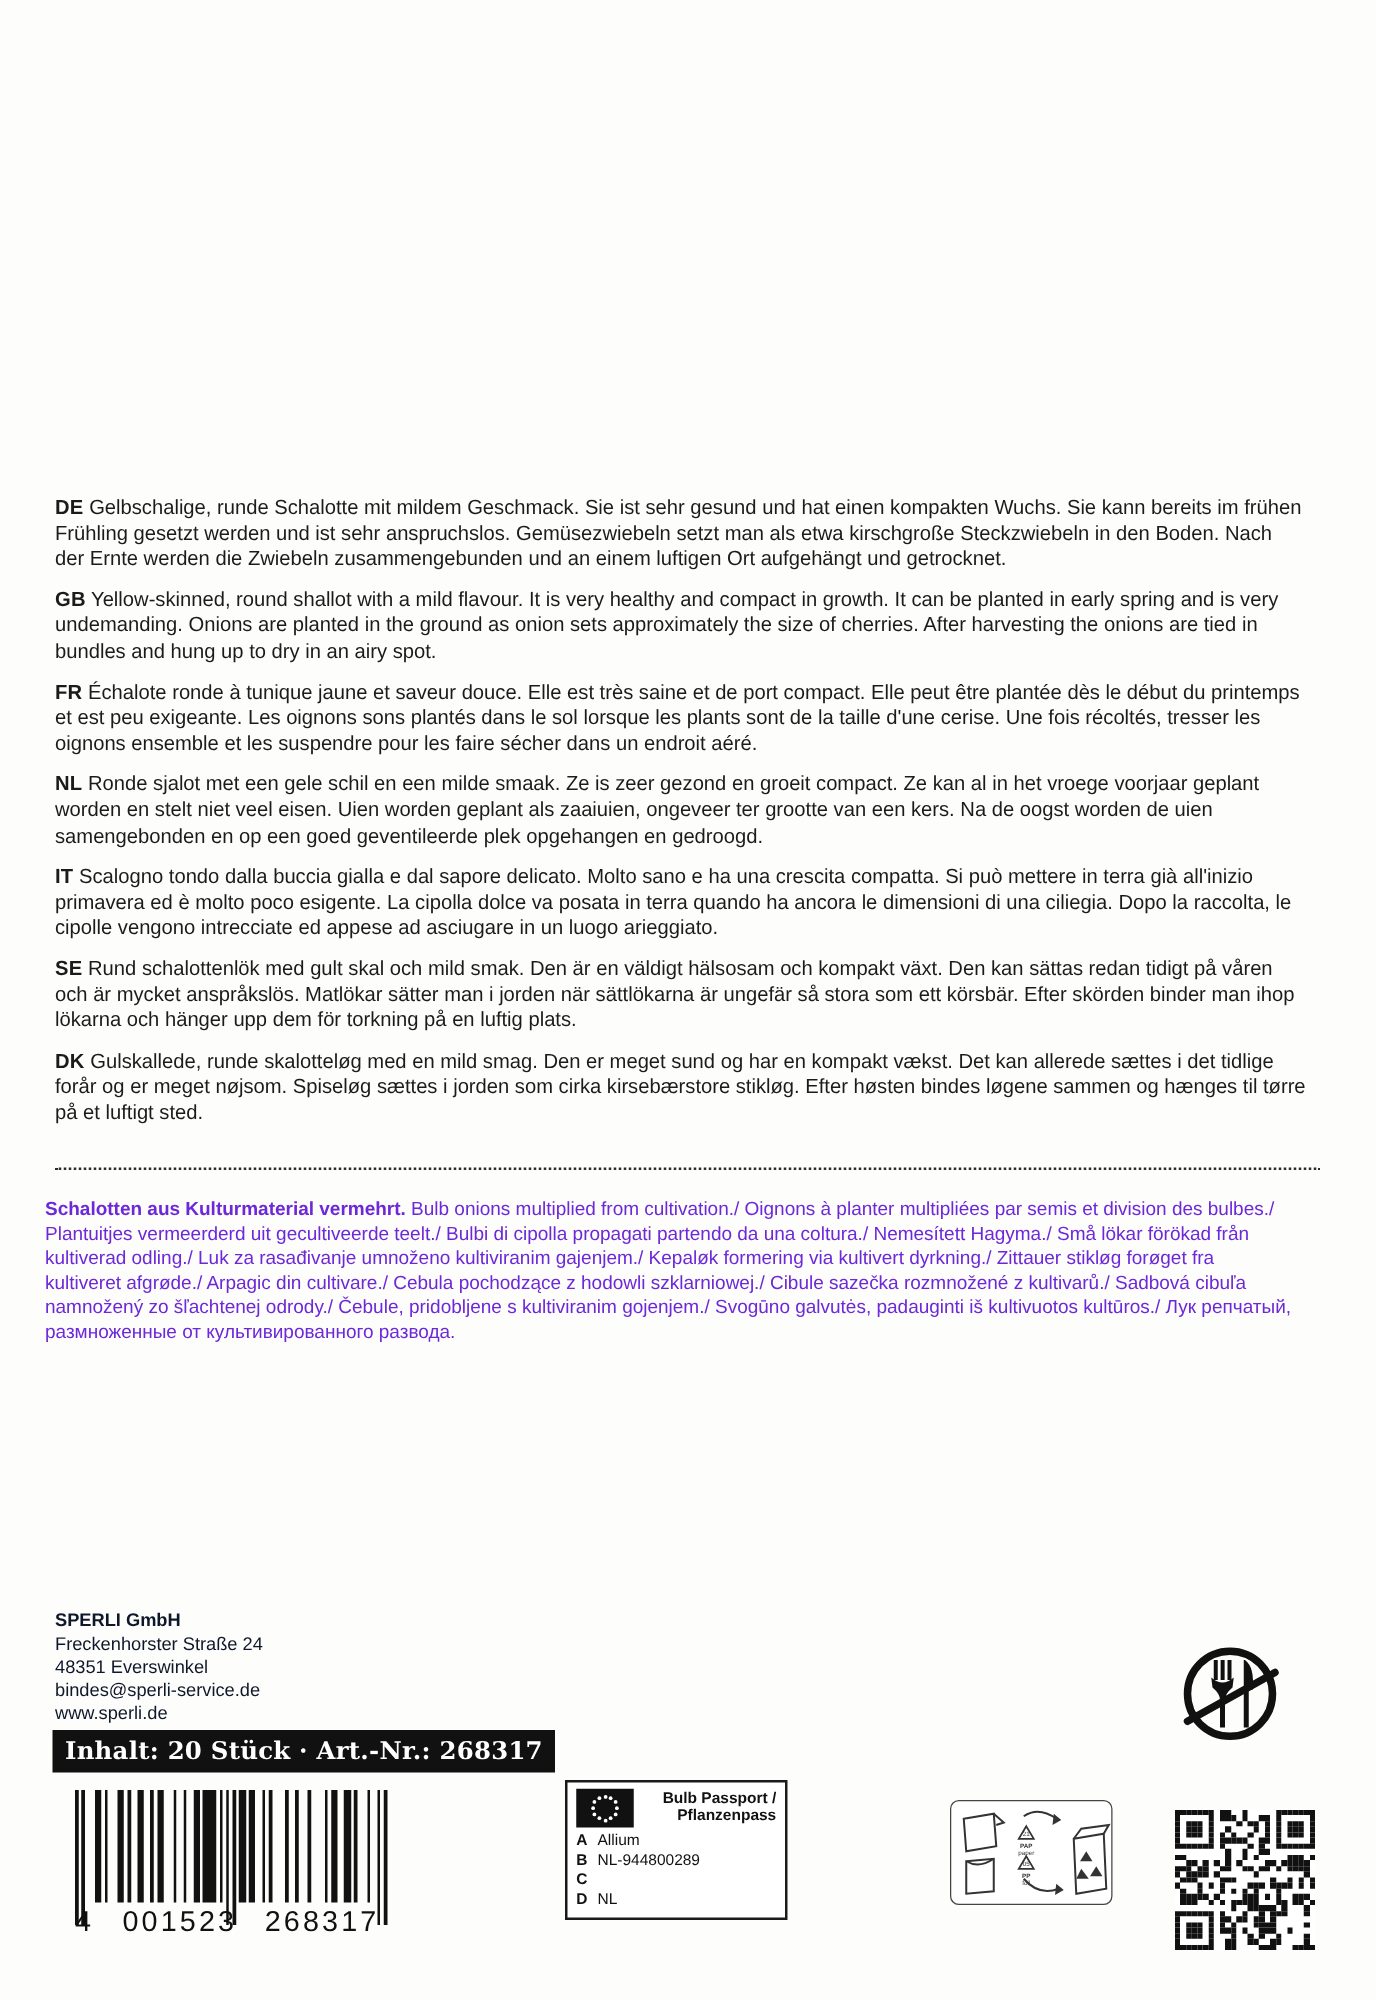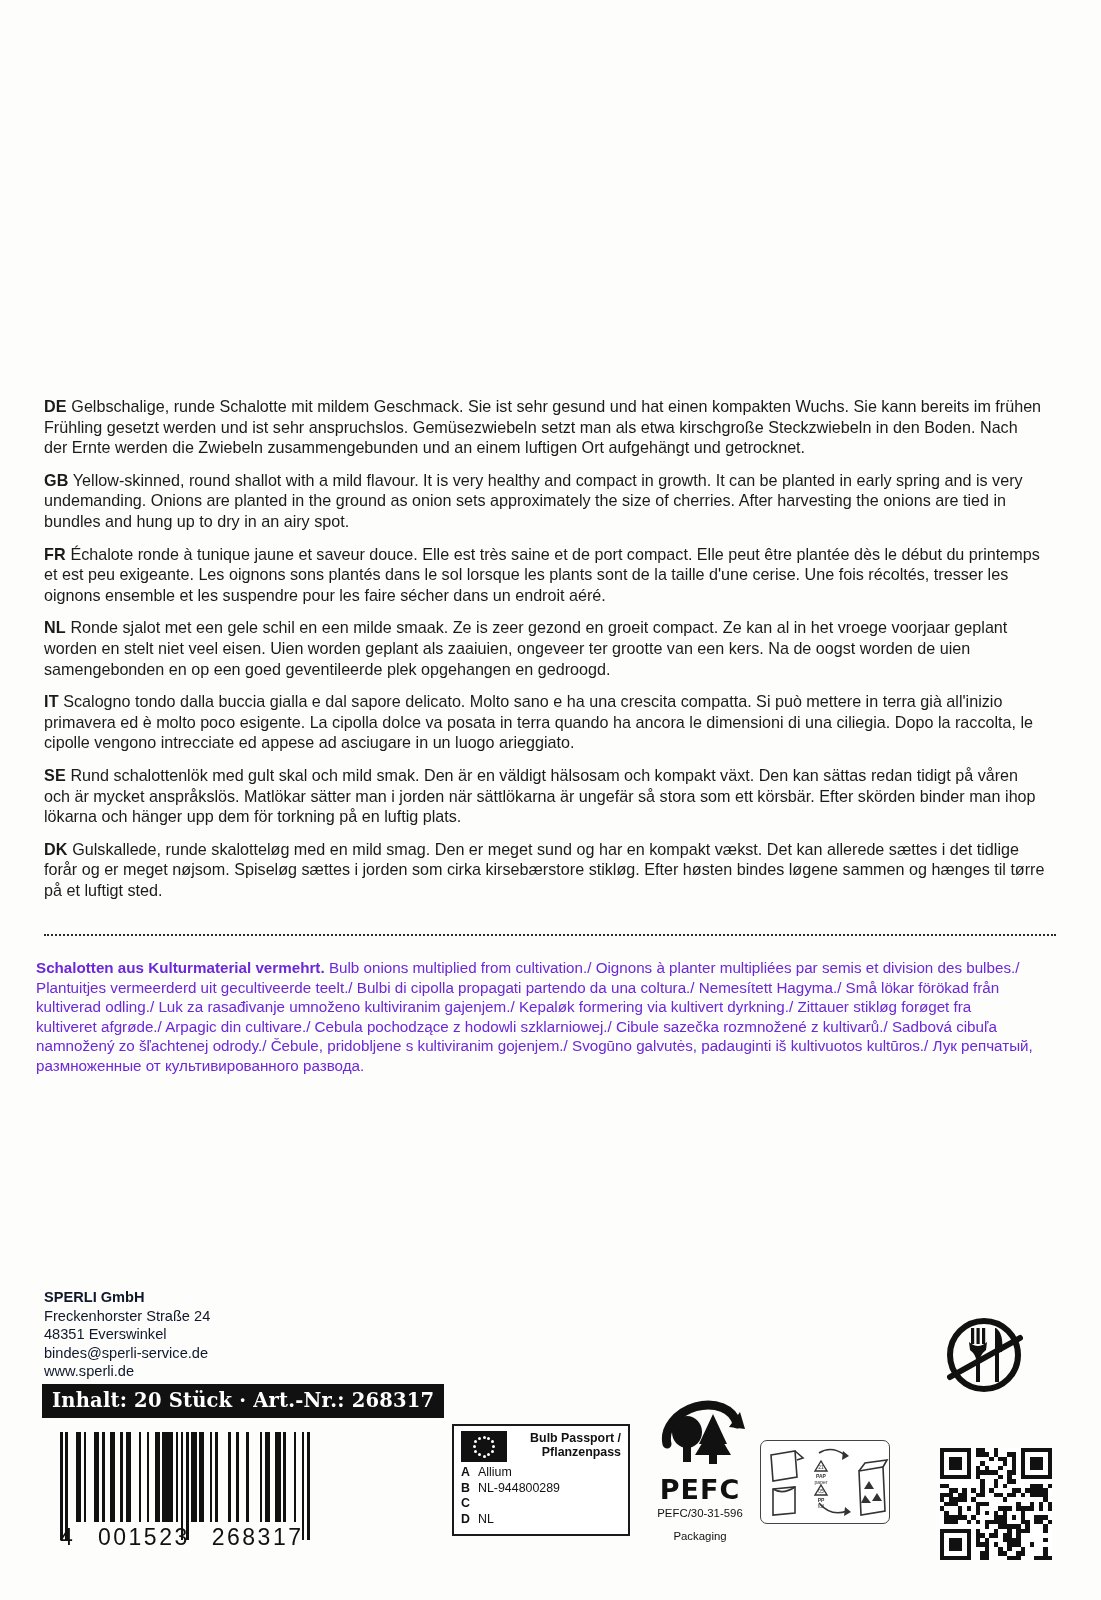--- a/index.html
+++ b/index.html
@@ -418,34 +418,20 @@
         <span class="pp-key">C</span>
         <span class="pp-val"></span>
       </div>
       <div class="pp-row">
         <span class="pp-key">D</span>
         <span class="pp-val">NL</span>
       </div>
     </div>
   </div>
 
-  <div class="pefc">
-    <svg class="pefc-mark" viewBox="0 0 110 76">
-      <path d="M22 46 A34 26 -20 1 1 92 26" fill="none" stroke="#111" stroke-width="9" stroke-linecap="round"></path>
-      <path d="M95 14 L100 31 L84 29 Z" fill="#111"></path>
-      <ellipse cx="42" cy="34" rx="15" ry="16" fill="#111"></ellipse>
-      <rect x="38" y="44" width="8" height="20" fill="#111"></rect>
-      <path d="M68 16 L82 46 L54 46 Z" fill="#111"></path>
-      <path d="M68 27 L86 57 L50 57 Z" fill="#111"></path>
-      <rect x="64" y="52" width="8" height="14" fill="#111"></rect>
-    </svg>
-    <div class="pefc-word">PEFC</div>
-    <div class="pefc-code">PEFC/30-31-596</div>
-    <div class="pefc-sub">Packaging</div>
-  </div>
 
   <div class="recycling">
     <svg viewBox="0 0 128 82" width="128" height="82">
       <g fill="none" stroke="#333" stroke-width="1.6">
         <path d="M10 14 L34 10 L36 36 L12 40 Z"></path>
         <path d="M34 10 L42 17 L36 19"></path>
         <path d="M12 48 L34 46 L34 72 L12 74 Z"></path>
         <path d="M12 48 Q22 54 34 46"></path>
         <path d="M58 12 Q70 4 84 14" stroke-width="1.6"></path>
         <path d="M82 10 L88 15 L81 19" fill="#333" stroke="none"></path>

